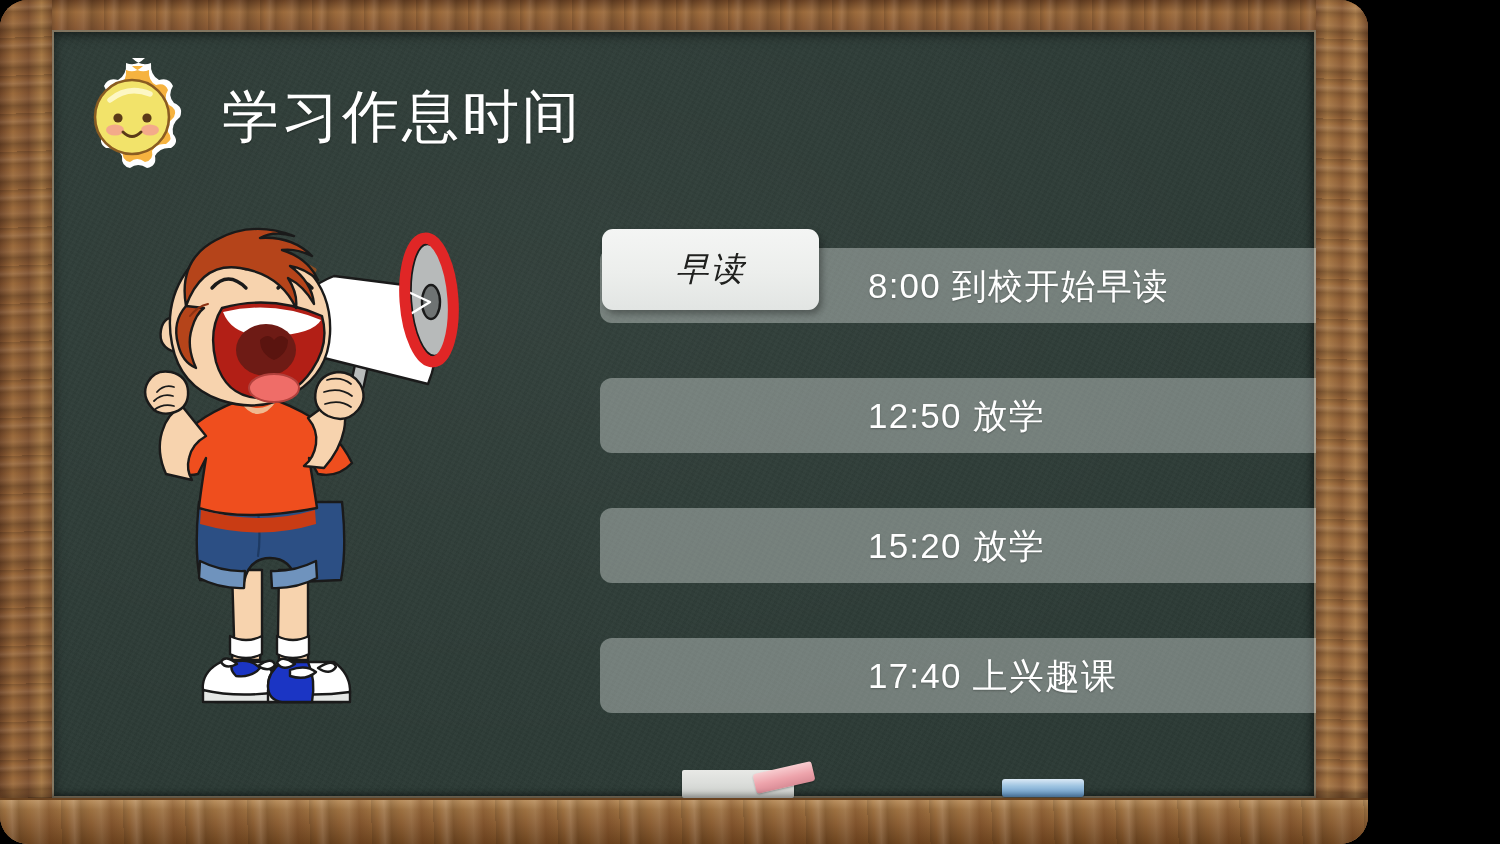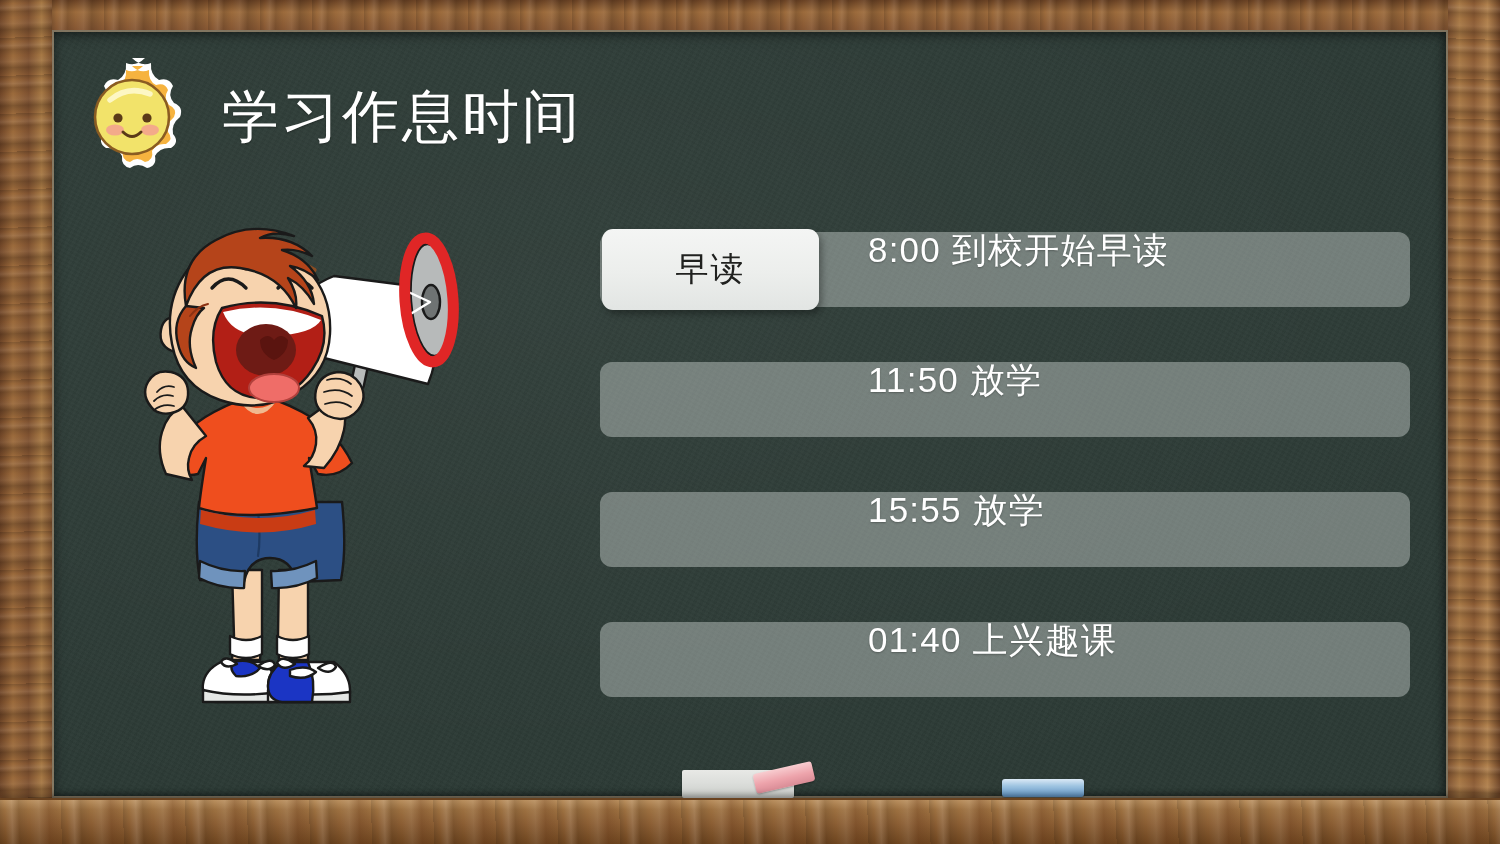--- a/index.html
+++ b/index.html
@@ -7,30 +7,31 @@
   html, body {
     width:1500px; height:844px;
     overflow:hidden;
     font-family:"Liberation Sans","DejaVu Sans",sans-serif;
     background:#000;
   }
 
   
   #slide{
     position:relative;
-    width:1500px; height:844px;
+    width:1368px; height:844px;
     background:
       repeating-linear-gradient(92deg,
         rgba(0,0,0,.13) 0px, rgba(0,0,0,0) 3px,
         rgba(255,255,255,.07) 6px, rgba(0,0,0,.10) 9px,
         rgba(0,0,0,0) 13px, rgba(255,255,255,.05) 17px,
         rgba(0,0,0,.14) 21px, rgba(0,0,0,0) 26px),
       linear-gradient(100deg,#8a5a33 0%,#a06f40 12%,#8d5c34 26%,#a87b4c 40%,
                       #8b5c34 55%,#9d6c3e 70%,#7f5130 85%,#96663b 100%);
     overflow:hidden;
+    border-radius:28px;
   }
   
   .rail{
     position:absolute; top:0; bottom:0; width:52px;
     background:
       repeating-linear-gradient(178deg,
         rgba(0,0,0,.16) 0px, rgba(0,0,0,0) 4px,
         rgba(255,255,255,.08) 8px, rgba(0,0,0,.12) 12px,
         rgba(0,0,0,0) 18px, rgba(255,255,255,.05) 24px,
         rgba(0,0,0,.18) 30px, rgba(0,0,0,0) 38px),
@@ -114,24 +115,24 @@
     position:absolute; left:548px; top:202px;
     width:810px;
   }
   .schedule-row{
     position:relative;
     height:75px;
     margin-bottom:55px;
   }
   .schedule-row:last-child{ margin-bottom:0; }
   .row-bar{
-    position:absolute; left:0; top:0; right:0; height:75px;
+    position:absolute; left:0; top:16px; right:0; height:75px;
     background:rgba(235,242,238,.37);
     border-radius:12px;
-    display:flex; 
+    display:flex; align-items:center;
   }
   .row-detail{
     margin-left:268px;
     color:#ffffff;
     font-size:35px;
     line-height:1;
     letter-spacing:1.2px;
     white-space:nowrap;
     text-shadow:0 1px 2px rgba(0,0,0,.28);
   }
@@ -140,20 +141,21 @@
     width:217px; height:81px;
     background:linear-gradient(180deg,#f4f5f4 0%,#eceeec 55%,#e2e5e3 100%);
     border-radius:11px;
     display:flex; align-items:center; justify-content:center;
     color:#20211f;
     font-size:33px;
     letter-spacing:2px;
     white-space:nowrap;
     box-shadow:3px 4px 7px rgba(0,0,0,.33);
     z-index:2;
+    font-style:italic;
   }
 
   
   .tray-item{ position:absolute; z-index:5; }
   #eraser{
     left:630px; bottom:0px;
     width:112px; height:28px;
     background:linear-gradient(180deg,#e8e9e6 0%,#dcdedb 45%,#c9ccc8 100%);
     border-radius:2px;
     box-shadow:0 1px 2px rgba(0,0,0,.35);
@@ -305,33 +307,33 @@
 
       <div class="schedule-row">
         <div class="row-bar">
           <div class="row-detail">8:00 到校开始早读</div>
         </div>
         <div class="row-label">早读</div>
       </div>
 
       <div class="schedule-row">
         <div class="row-bar">
-          <div class="row-detail">11:50 放学</div>
+          <div class="row-detail">12:50 放学</div>
         </div>
       </div>
 
       <div class="schedule-row">
         <div class="row-bar">
-          <div class="row-detail">15:55 放学</div>
+          <div class="row-detail">15:20 放学</div>
         </div>
       </div>
 
       <div class="schedule-row">
         <div class="row-bar">
-          <div class="row-detail">01:40 上兴趣课</div>
+          <div class="row-detail">17:40 上兴趣课</div>
         </div>
       </div>
 
     </div>
 
     <div class="tray-item" id="eraser"></div>
     <div class="tray-item" id="chalk-pink"></div>
     <div class="tray-item" id="chalk-blue"></div>
 
   </div>

